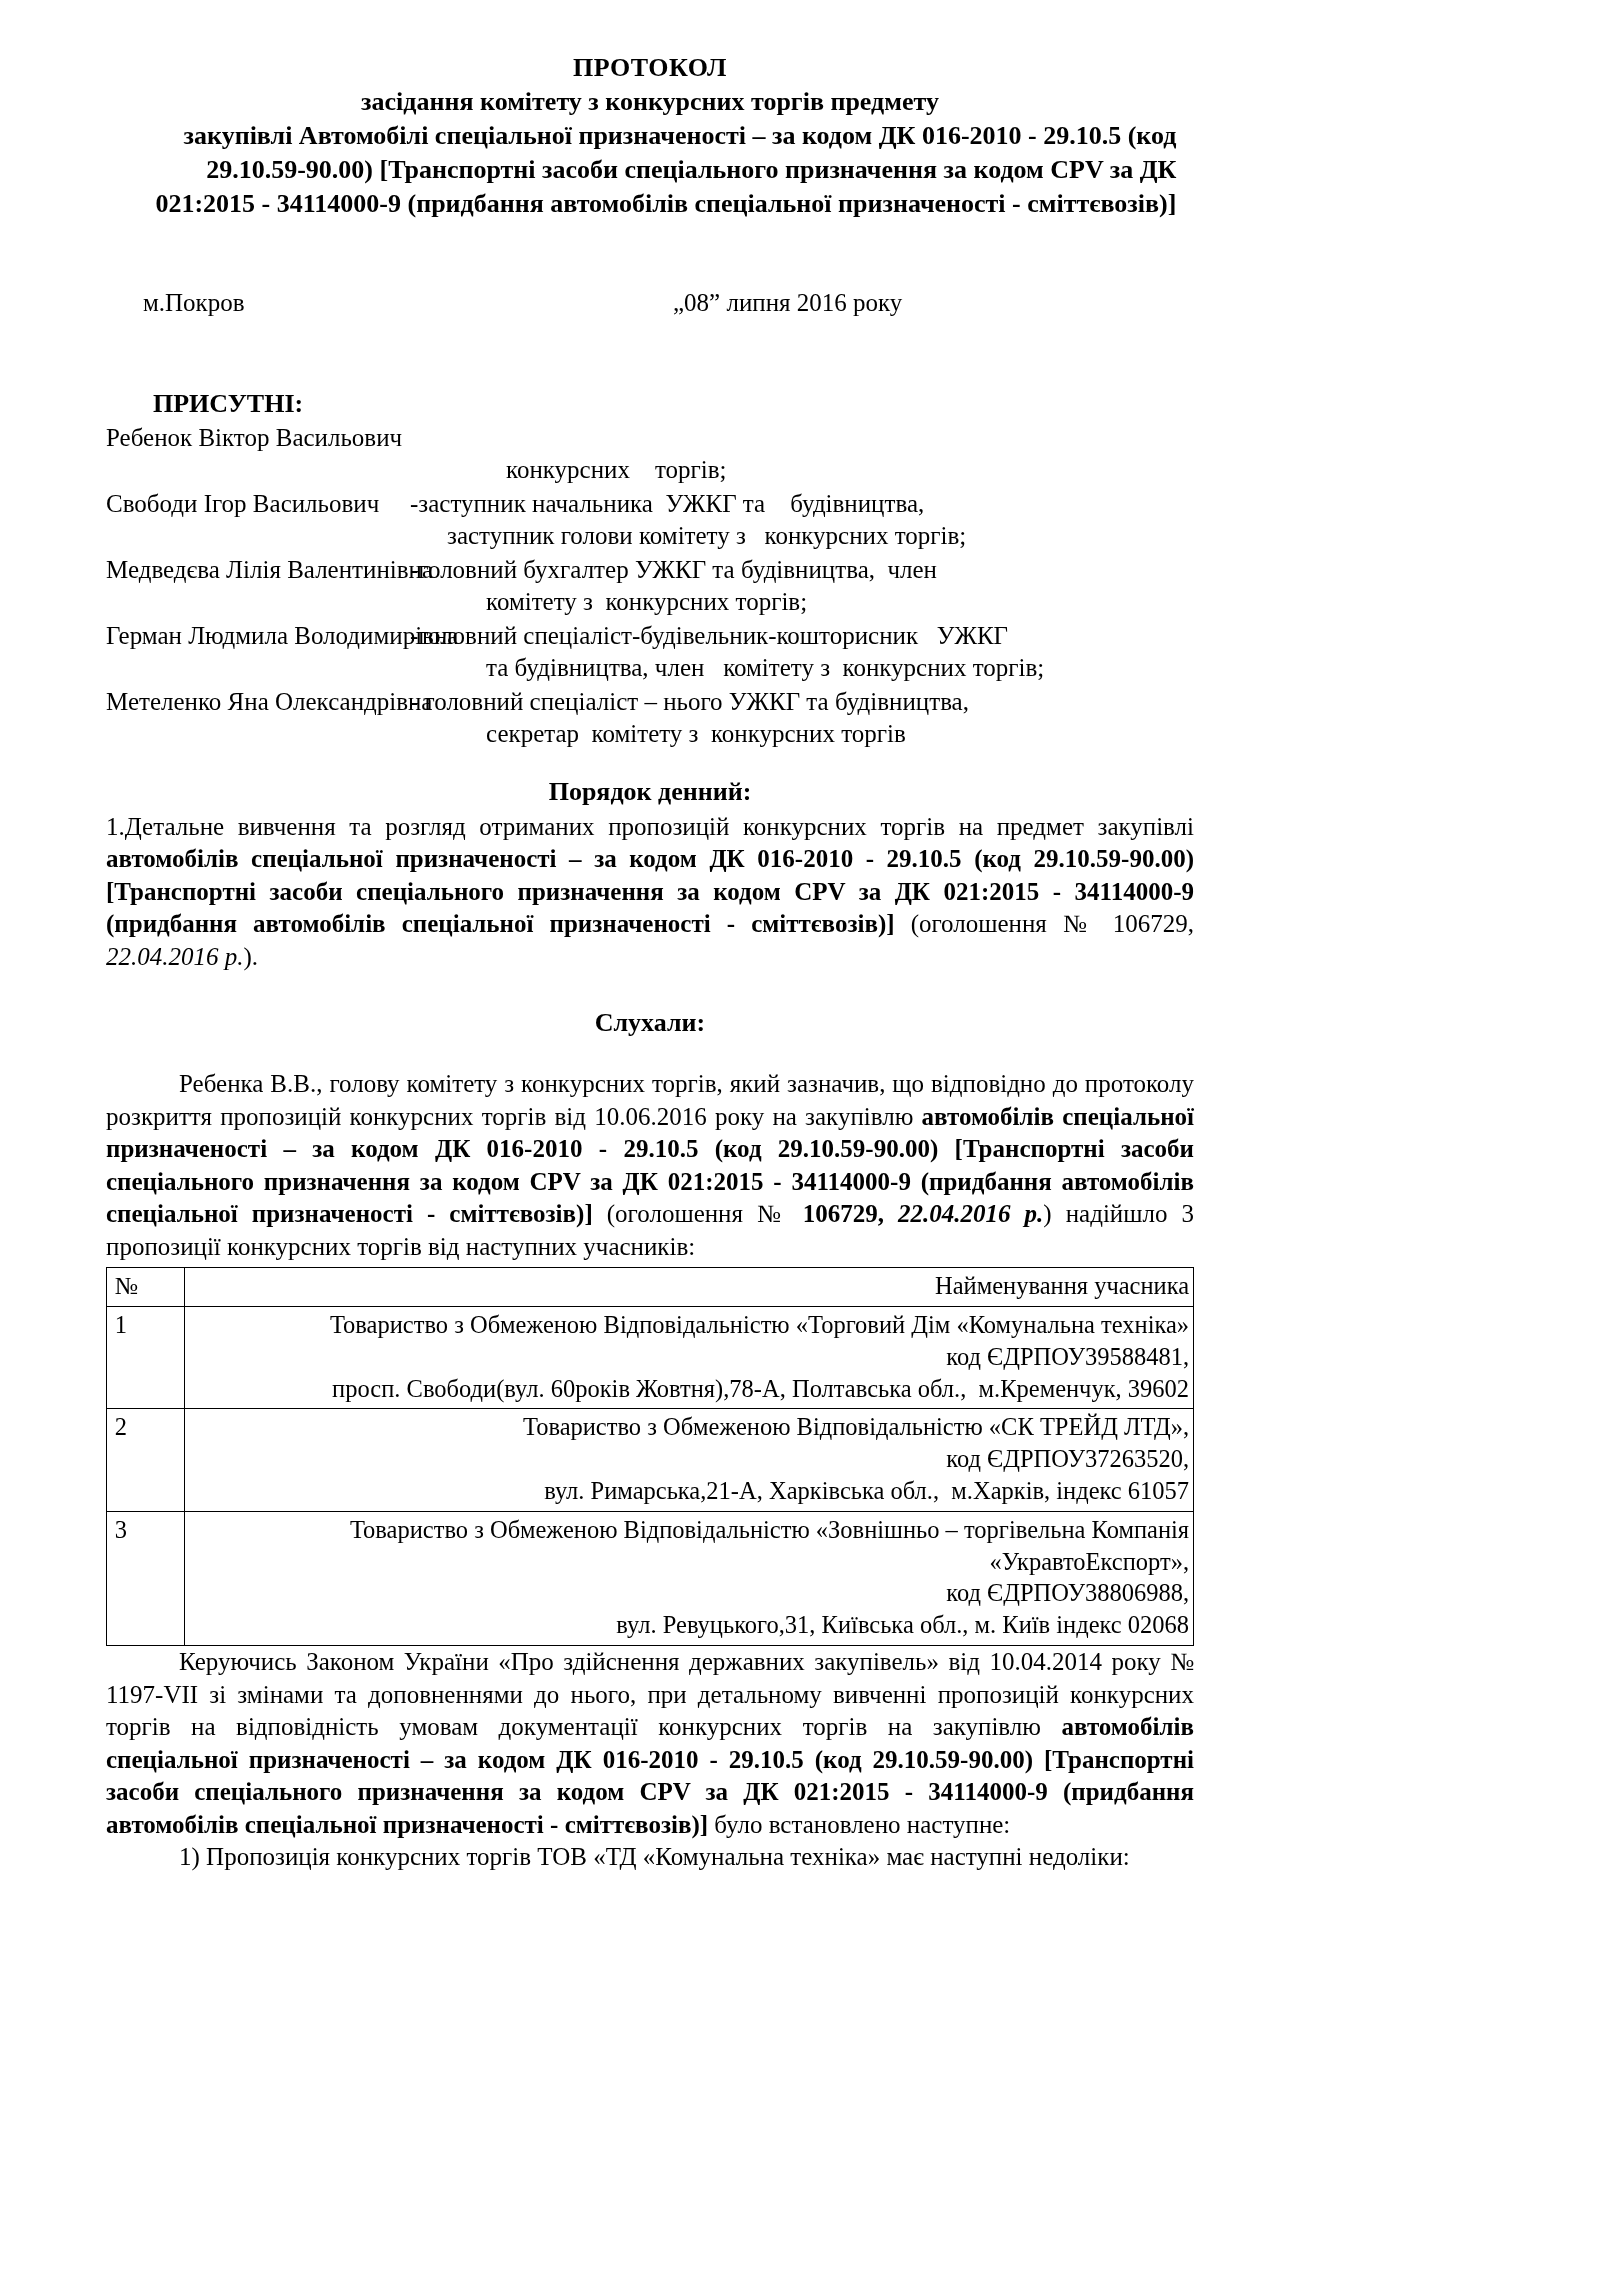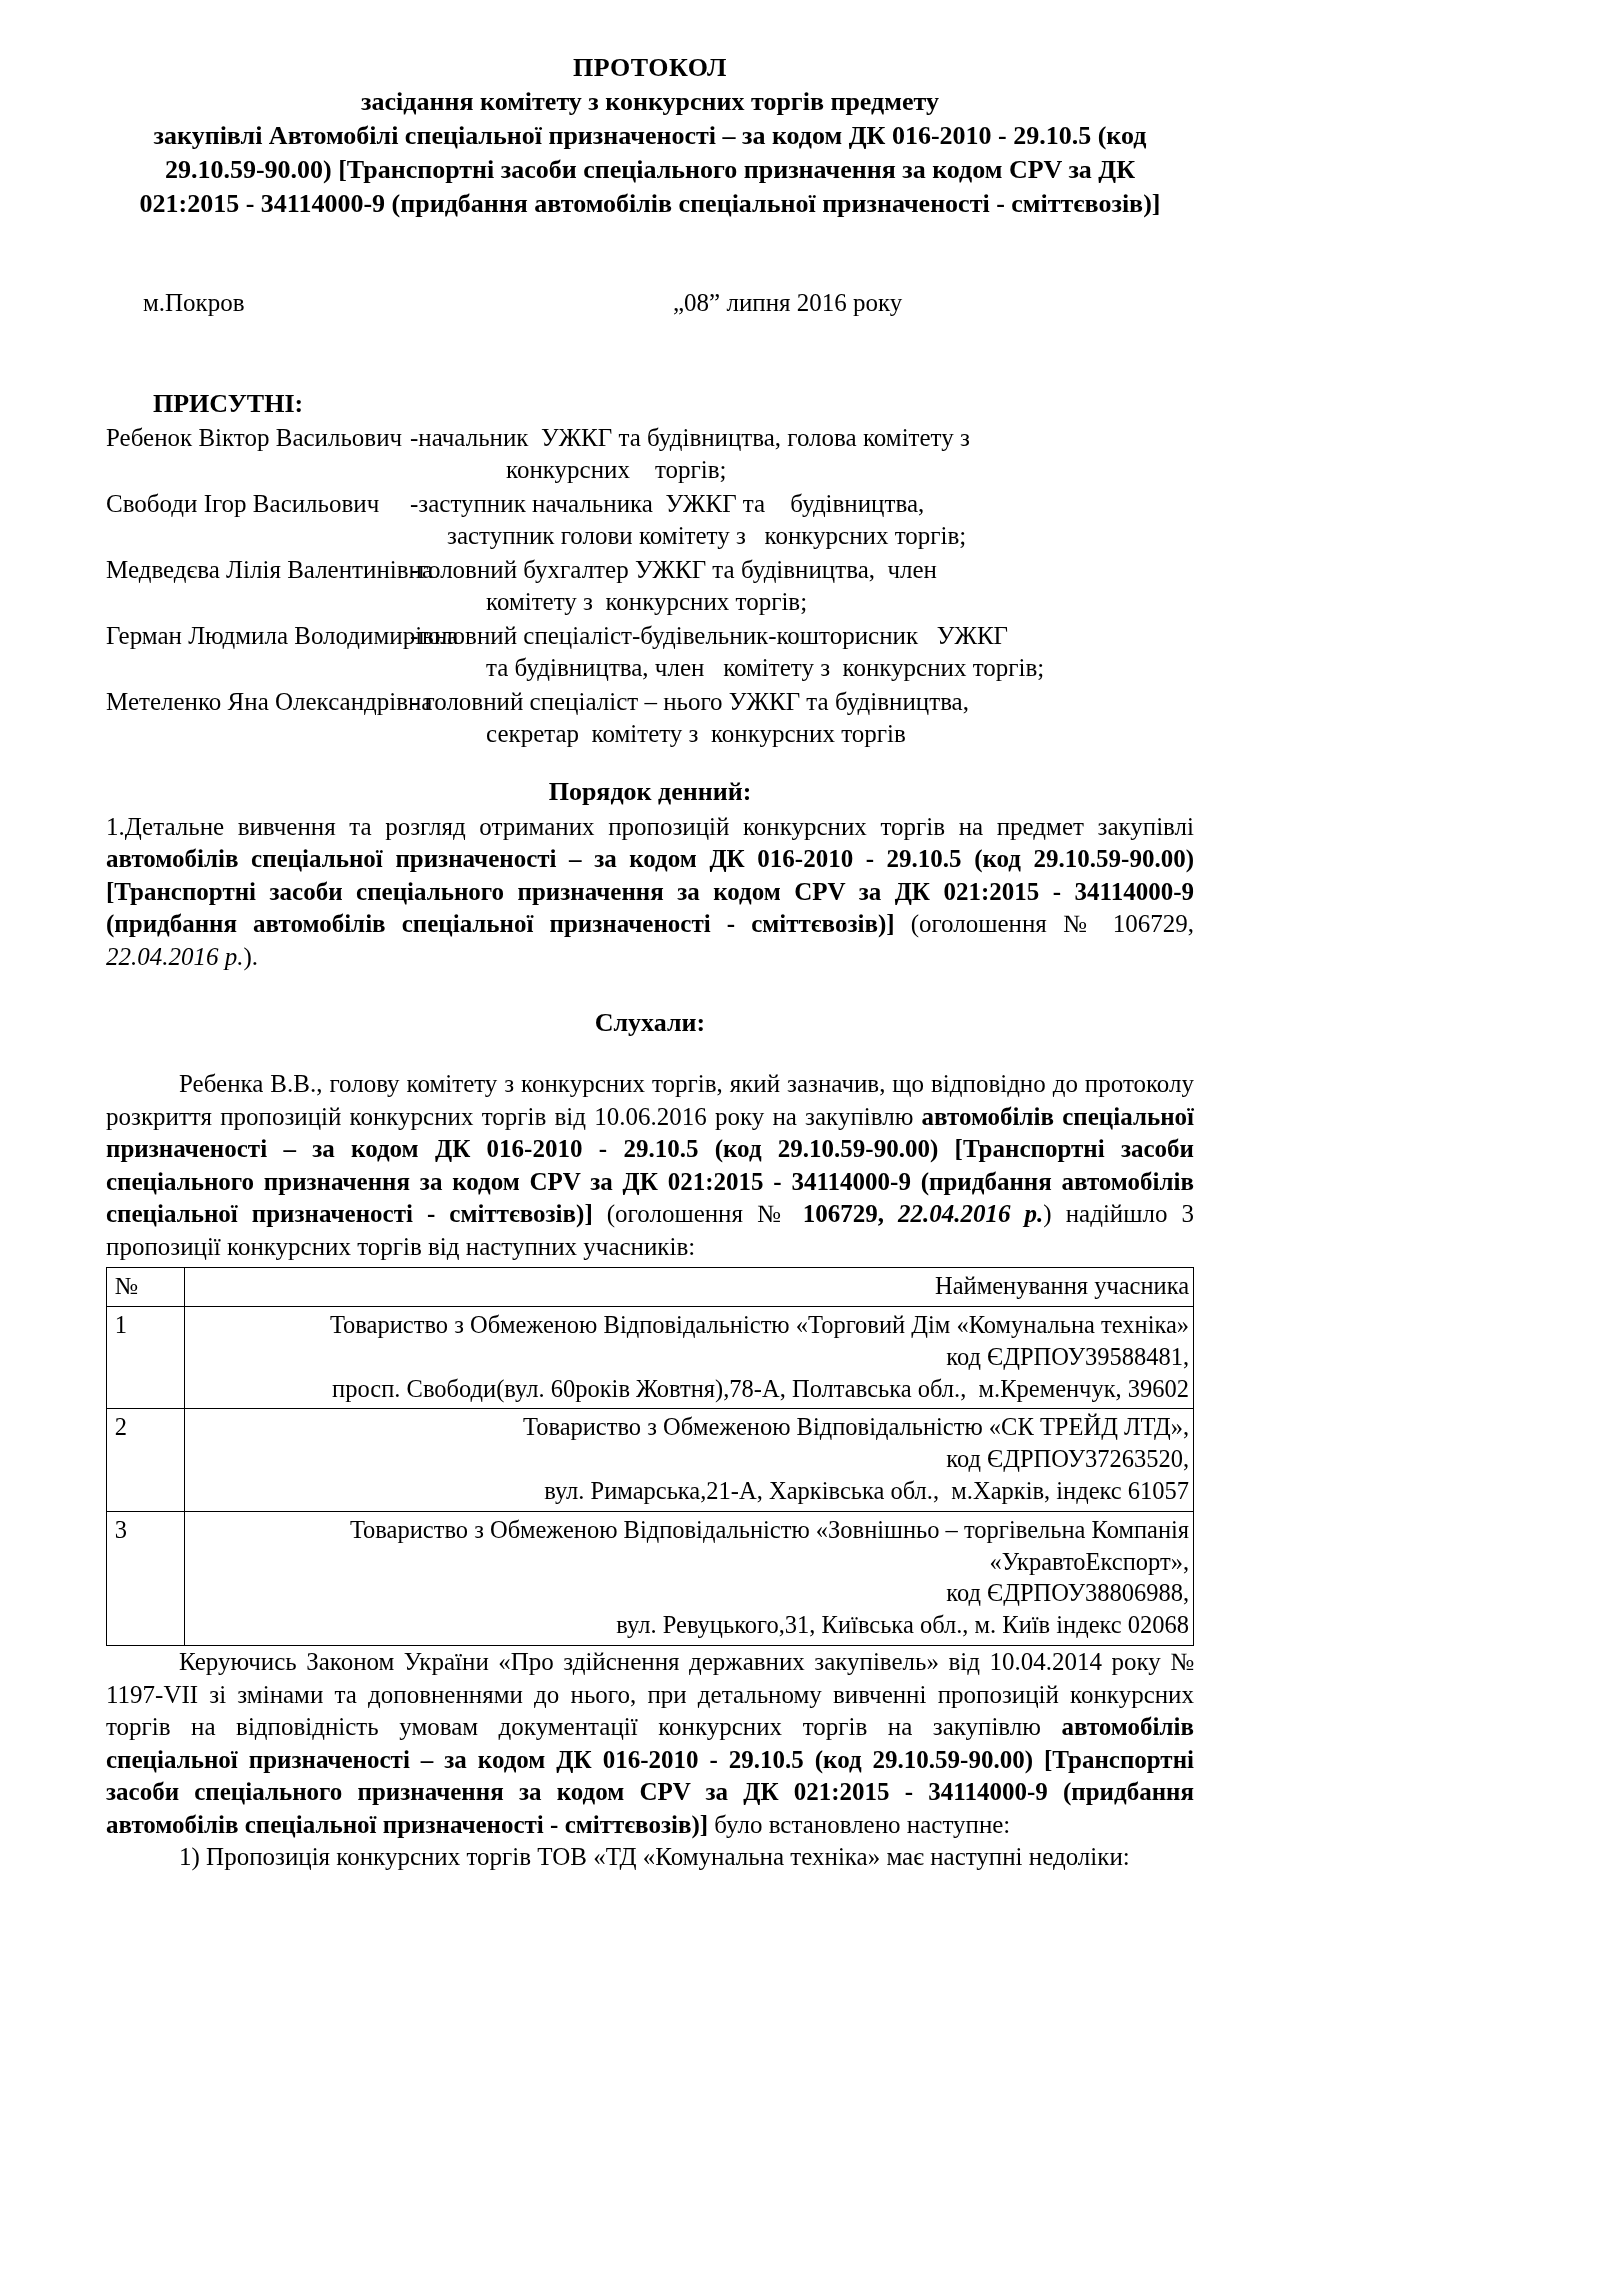--- a/index.html
+++ b/index.html
@@ -30,21 +30,21 @@
     text-align: center;
     font-weight: bold;
     font-size: 26px;
     line-height: 1.30;
     margin: 0;
   }
   .doc-title .t-line { display: block; }
   .title-main { letter-spacing: 0.5px; }
 
   .subject-block {
-    text-align: center;
+    text-align: right;
     font-weight: bold;
     font-size: 26px;
     line-height: 1.32;
     margin: 0;
     padding: 0 17.6px;
   }
 
   
   .place-date {
     margin-top: 65px;
@@ -176,21 +176,20 @@
   <div class="place-date">
     <span class="city">м.Покров</span>
     <span class="date">„08” липня  2016 року</span>
   </div>
 
   <div class="attendees-heading">ПРИСУТНІ:</div>
 
   <div class="attendee-row">
     <div class="att-line">
       <span class="att-name">Ребенок Віктор Васильович</span>
-      <span class="att-role">-начальник  УЖКГ та будівництва, голова комітету з</span>
     </div>
     <div class="att-cont" style="margin-left:400px">конкурсних    торгів;</div>
   </div>
 
   <div class="attendee-row">
     <div class="att-line">
       <span class="att-name">Свободи Ігор Васильович</span>
       <span class="att-role">-заступник начальника  УЖКГ та    будівництва,</span>
     </div>
     <div class="att-cont" style="margin-left:341px">заступник голови комітету з   конкурсних торгів;</div>

